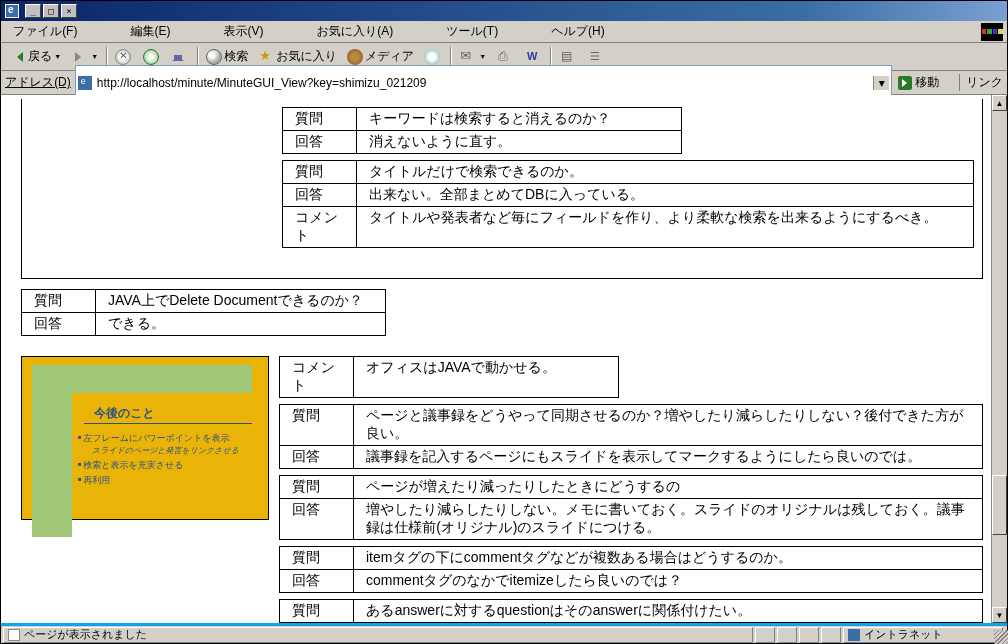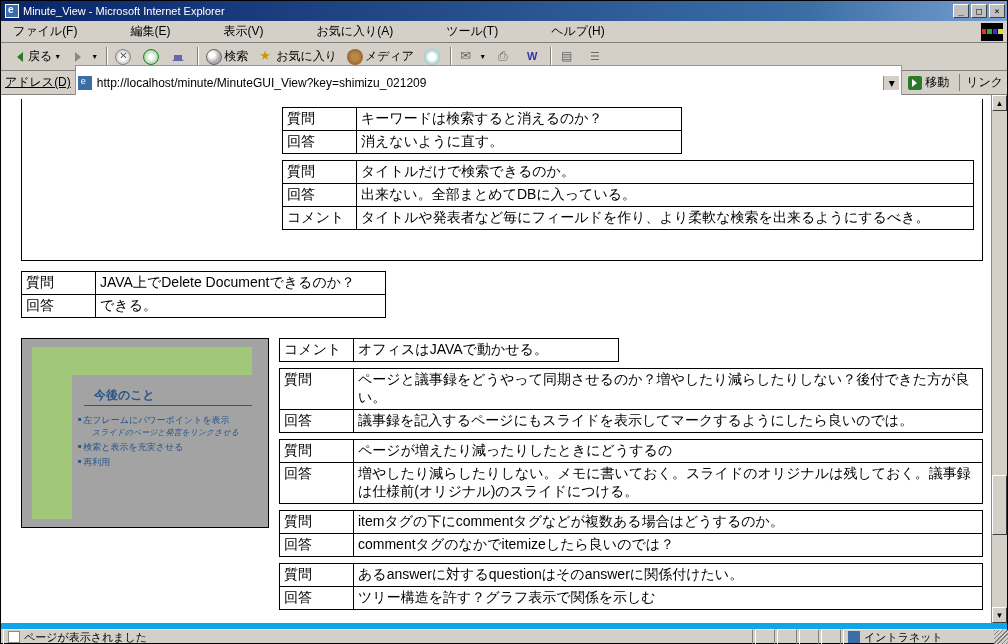--- a/index.html
+++ b/index.html
@@ -287,62 +287,62 @@
   .addressbar .go-ico::after {
     content: "";
     position: absolute;
     left: 4px; top: 3px;
     border: 4px solid transparent;
     border-left: 5px solid #fff;
   }
   .addressbar .links-label {
     border-left: 1px solid #808080;
     padding-left: 6px;
-    margin-left: 4px;
+    margin-left: 14px;
   }
   
   .content {
     flex: 1;
     overflow: auto;
     background: #fff;
     position: relative;
   }
   .content-inner {
     padding: 4px 24px 4px 20px;
   }
   .qa-block {
     border: 1px solid #000;
     margin-bottom: 6px;
     border-collapse: collapse;
   }
   .qa-block td {
     border: 1px solid #000;
-    padding: 2px 4px;
+    padding: 2px 12px;
     font-size: 14px;
     vertical-align: top;
   }
   .qa-label {
     width: 74px;
   }
   .outer-box {
     border: 1px solid #000;
     padding: 8px 8px 24px 8px;
     margin-bottom: 10px;
   }
   .section-row {
     display: flex;
     align-items: flex-start;
     gap: 10px;
   }
   .slide-box {
     border: 1px solid #000;
     width: 248px;
-    height: 190px;
+    height: 164px;
     position: relative;
-    background: #a3a3a3;
+    background: #eab308;
     flex-shrink: 0;
   }
   .slide-l {
     position: absolute;
     left: 10px; top: 8px;
     width: 40px; height: 172px;
     background: #a0c878;
   }
   .slide-l2 {
     position: absolute;
@@ -376,22 +376,23 @@
     font-size: 6px;
     vertical-align: 2px;
   }
   .right-col {
     flex: 1;
   }
   
   .statusbar {
     height: 20px;
     background: #d4d0c8;
-    border-top: 6px solid #0ea5e9;
-    display: flex;
+    border-top: 3px solid #0ea5e9;
+    display: flex;
+    align-items: center;
     font-size: 11px;
     padding: 0 2px;
   }
   .statusbar .status-cell {
     border: 1px solid #808080;
     border-top-color: #fff;
     border-left-color: #fff;
     height: 16px;
     padding: 0 4px;
     display: flex;
@@ -444,21 +445,20 @@
     background: repeating-linear-gradient(135deg, #808080 0 1px, #d4d0c8 1px 3px);
   }
 </style>
 </head>
 <body>
 
 <div class="window">
 
   <div class="titlebar">
     <span class="app-icon"></span>
-    <span class="title">Minute_View - Microsoft Internet Explorer</span>
     <span class="win-btn">_</span>
     <span class="win-btn">□</span>
     <span class="win-btn">×</span>
   </div>
 
   <div class="menubar">
     <span class="menu-item">ファイル(F)</span>
     <span class="menu-item">編集(E)</span>
     <span class="menu-item">表示(V)</span>
     <span class="menu-item">お気に入り(A)</span>

